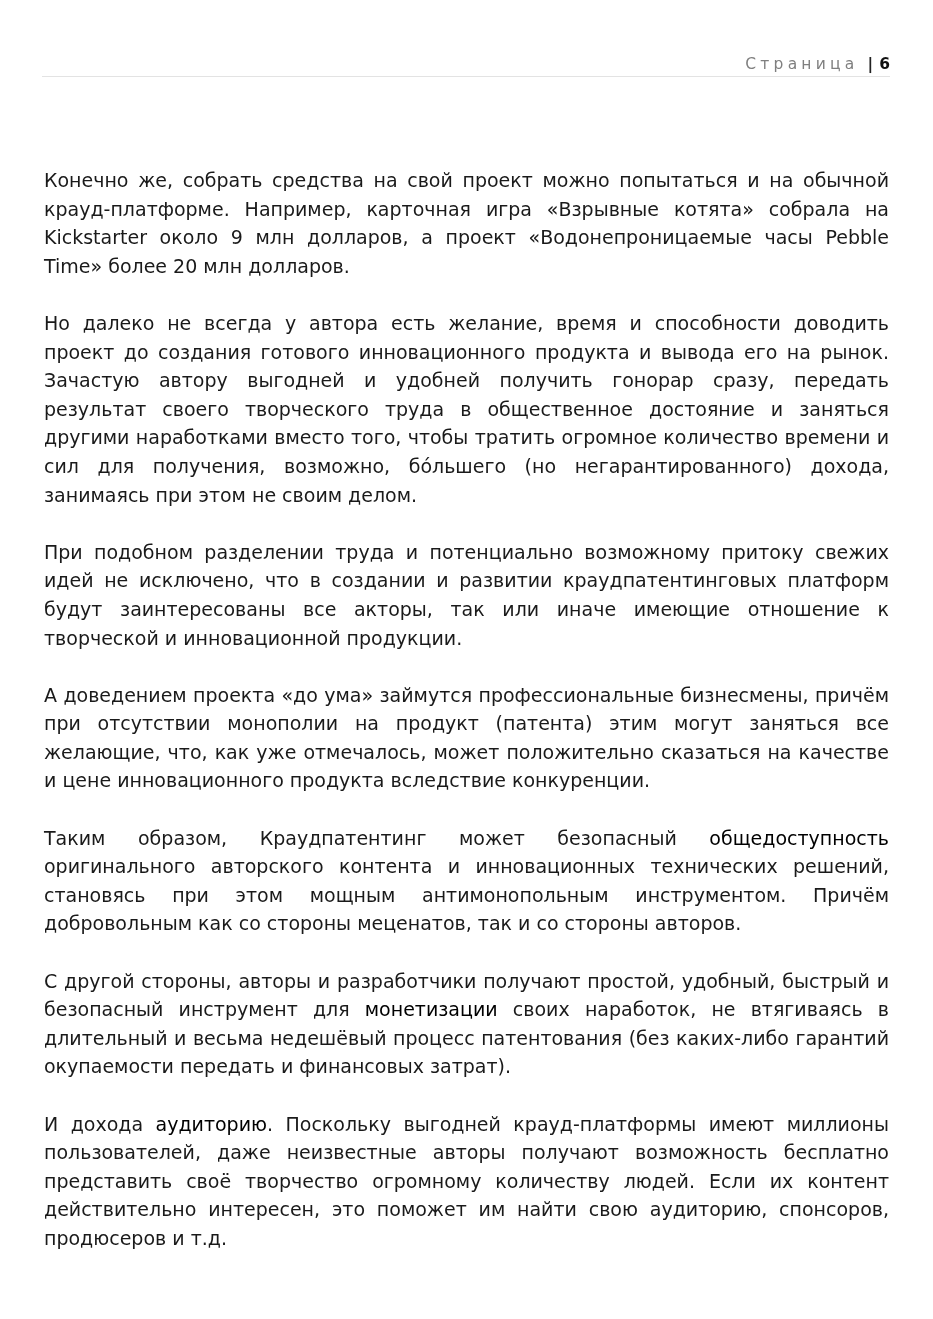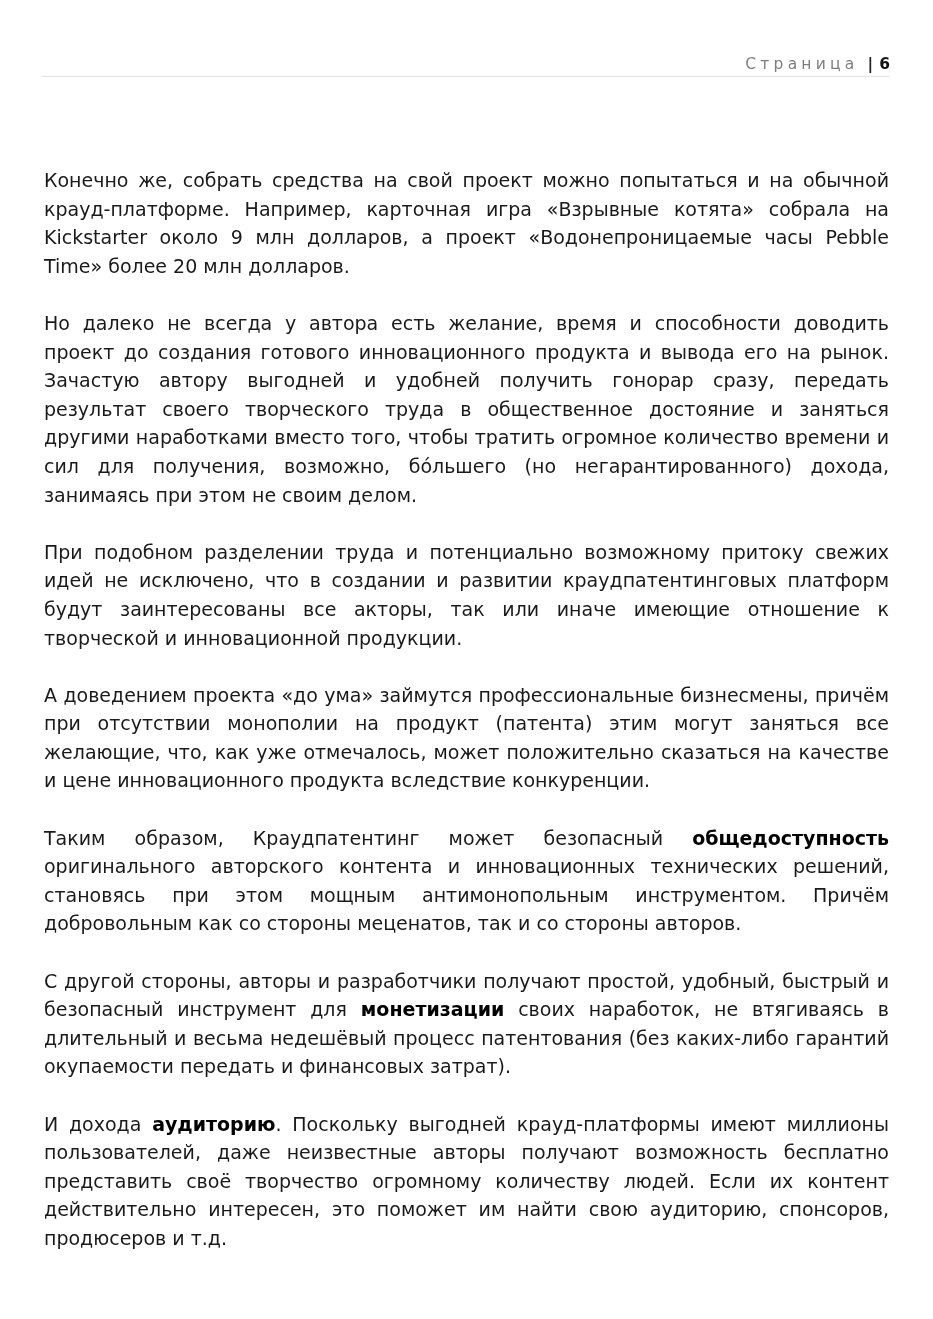--- a/index.html
+++ b/index.html
@@ -14,21 +14,21 @@
     color: #7f7f7f; letter-spacing: 4.2px; white-space: nowrap;
   }
   .header-sep { color: #222; letter-spacing: 0; font-weight: bold; margin: 0 6px 0 0; }
   .header-num { color: #111; font-weight: bold; letter-spacing: 0; }
   .content {
     position: absolute; left: 44px; top: 120px; width: 845px;
     font-family: "DejaVu Sans", sans-serif; font-size: 19px;
     line-height: 28.6px; color: #1a1a1a; text-align: justify; margin-top: 46px;
   }
   .content p { margin: 0 0 28.6px 0; }
-  .content b { font-weight: bold; color: #000; }
+  .content b { font-weight: normal; color: #000; }
 </style>
 </head>
 <body>
 
 <div class="page-header">
   <div class="header-label">
     <span>Страница</span>
     <span class="header-sep">|</span><span class="header-num">6</span>
   </div>
 </div>

